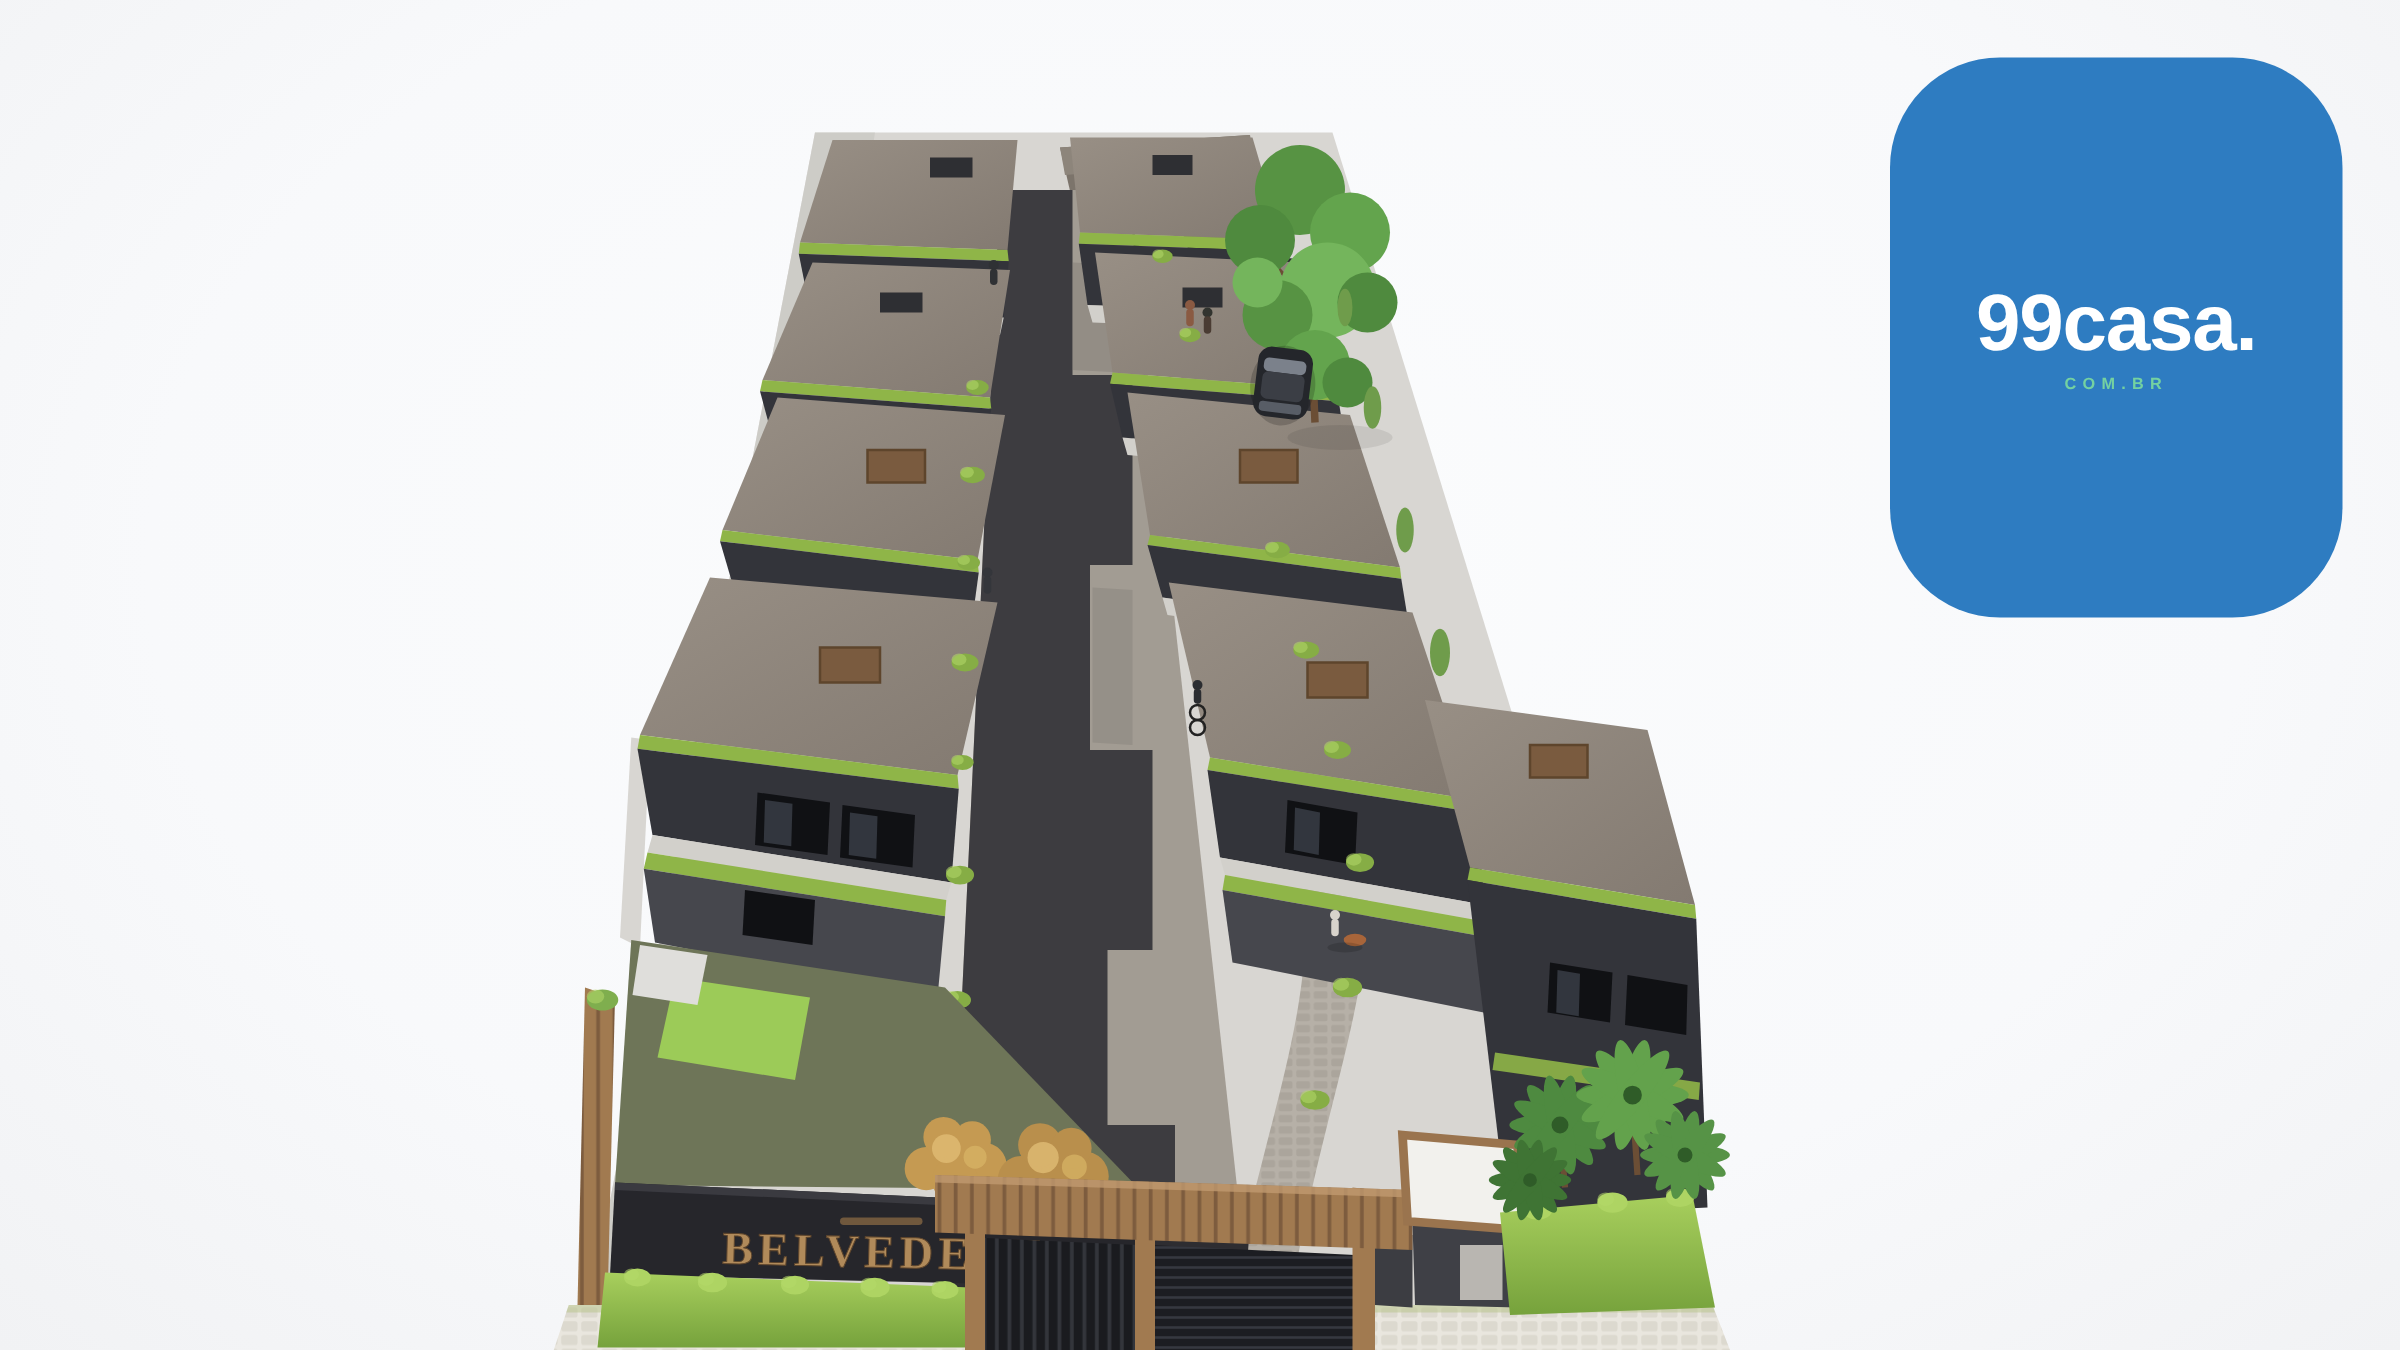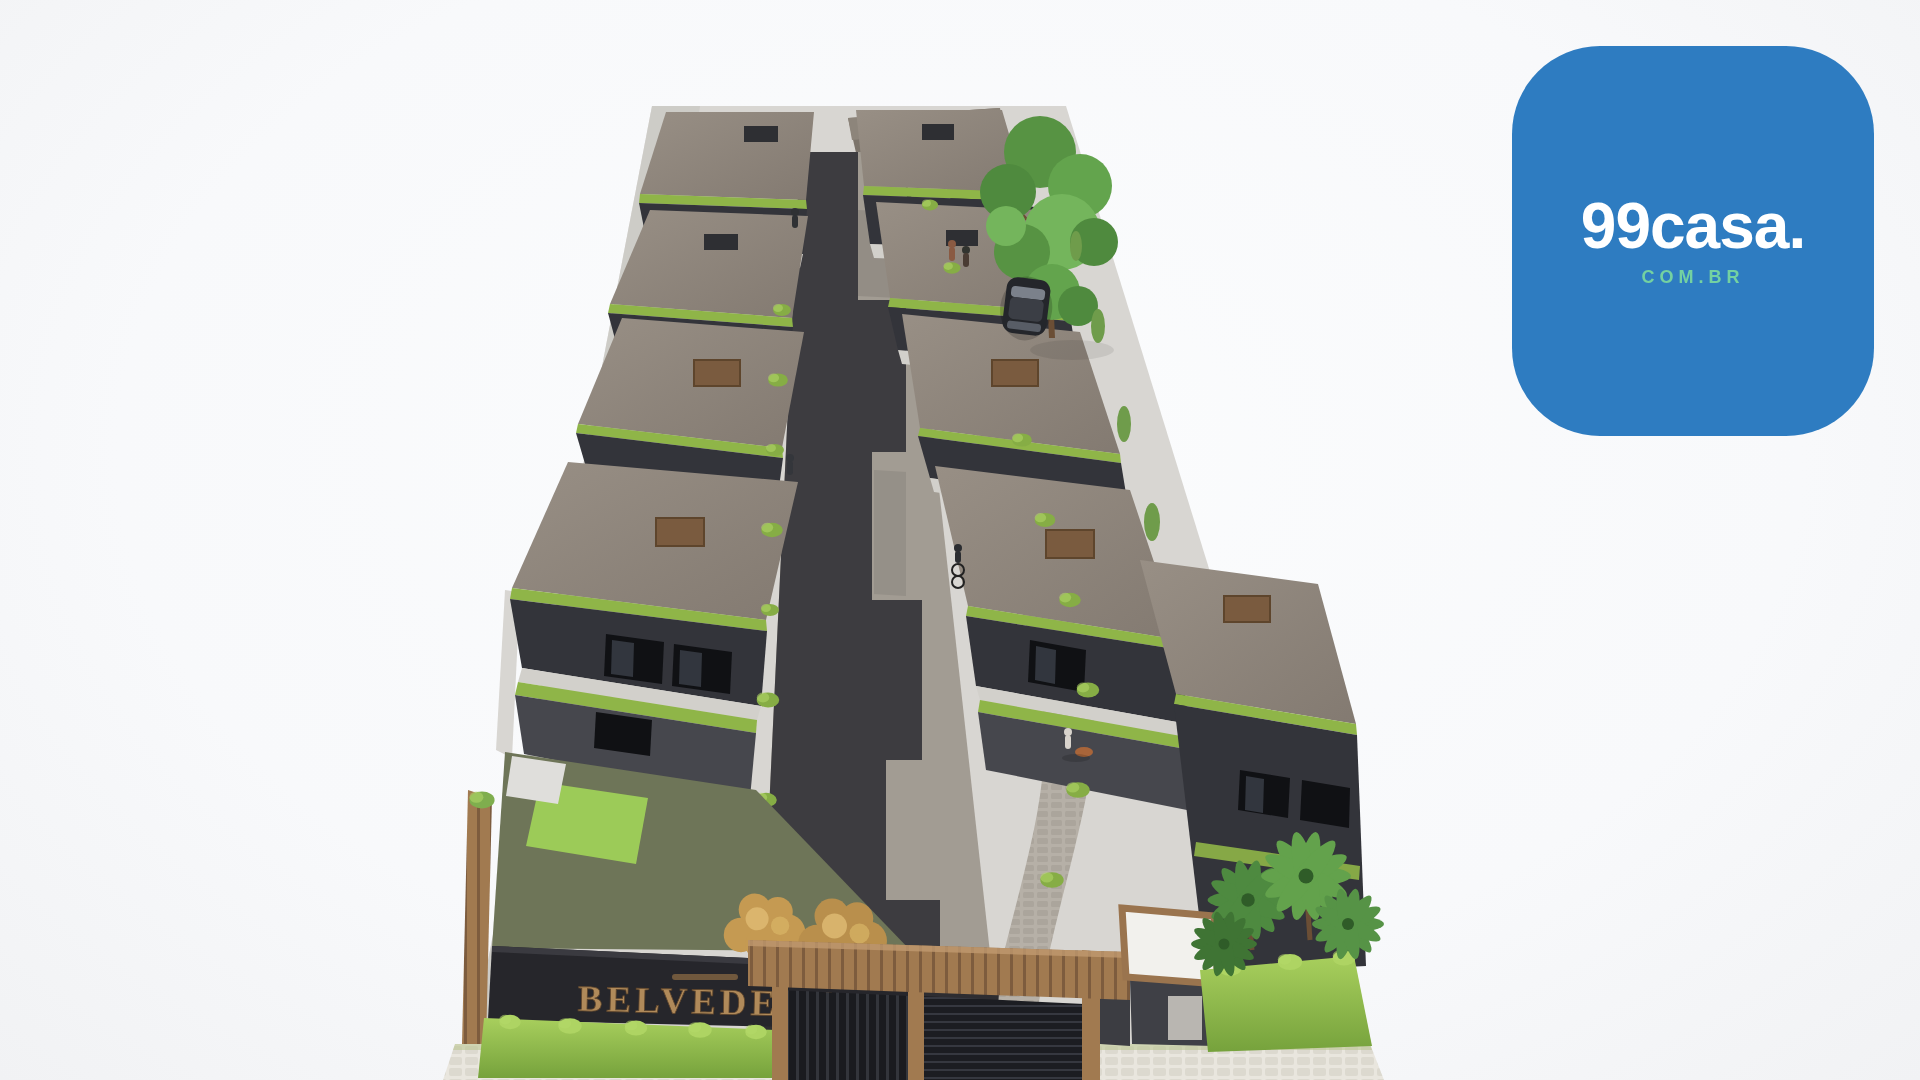--- a/index.html
+++ b/index.html
@@ -3,26 +3,26 @@
 <meta charset="utf-8">
 <style>
   html,body{margin:0;padding:0;width:1920px;height:1080px;overflow:hidden;
     font-family:"Liberation Sans",sans-serif;
     background:var(--background,#f8f9fb);}
   .stage{position:relative;width:1920px;height:1080px;
     background:radial-gradient(ellipse at 50% 42%, #fbfcfd 0%, var(--background,#f8f9fb) 62%, #f1f2f4 100%);}
   svg.scene{position:absolute;left:0;top:0;width:1920px;height:1080px;display:block;}
 
   
-  .logo-badge{position:absolute;left:1512px;top:46px;width:362px;height:390px;
+  .logo-badge{position:absolute;left:1512px;top:46px;width:362px;height:448px;
     background:var(--logo-blue,#2e7cc1);border-radius:88px;
     display:flex;flex-direction:column;align-items:center;justify-content:center;}
   .logo-brand{color:var(--logo-text,#ffffff);font-size:64px;font-weight:bold;
     letter-spacing:-1px;line-height:1;}
-  .logo-domain{color:var(--logo-domain-green,#74d1a1);font-size:18px;font-weight:bold;
+  .logo-domain{color:var(--logo-domain-green,#74d1a1);font-size:13px;font-weight:bold;
     letter-spacing:5px;margin-top:9px;}
 
   
   .roof{fill:url(#roofGrad);}
   .roofB{fill:#7c746b;}
   .wallD{fill:var(--wall-dark,#33343a);}
   .wallD2{fill:#46474d;}
   .wallL{fill:var(--wall-light,#d8d6d2);}
   .band{fill:#d2d0cb;}
   .ivy{fill:var(--ivy,#8fb548);}

